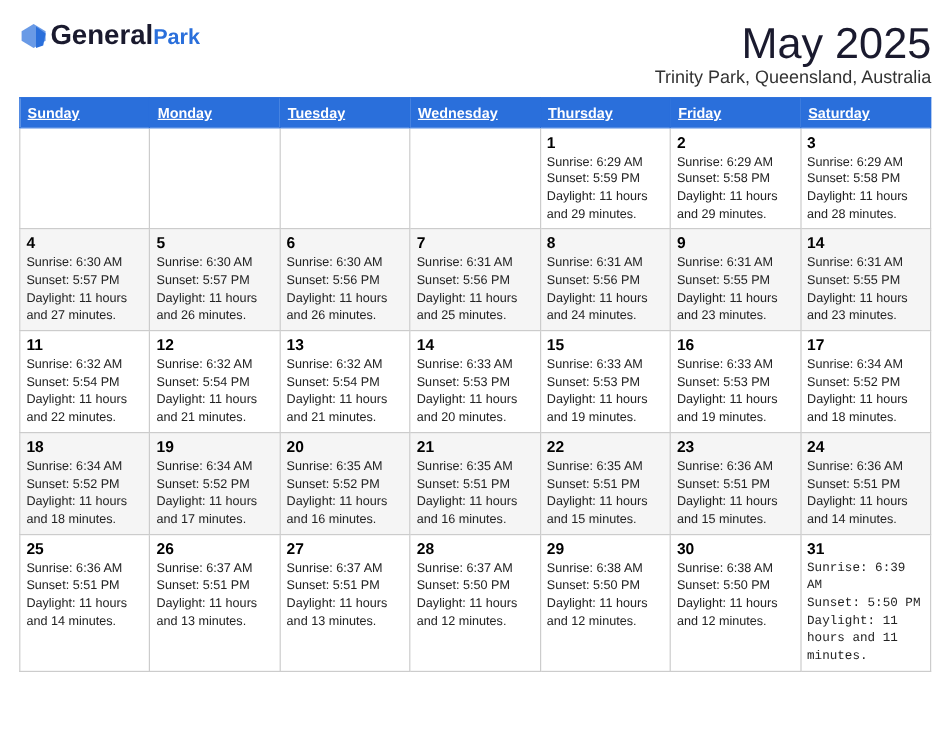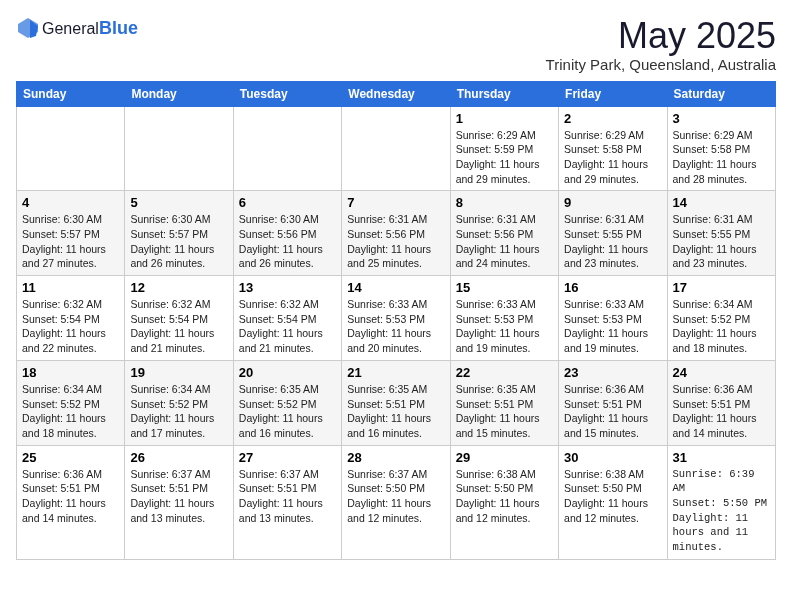--- a/index.html
+++ b/index.html
@@ -14,22 +14,22 @@
       display: flex;
       align-items: flex-start;
       justify-content: space-between;
       margin-bottom: 8px;
     }
     .logo {
       display: flex;
       align-items: center;
     }
     .logo-text-general {
-      font-size: 16px;
-      font-weight: normal;
+      font-size: 23px;
+      font-weight: bold;
       color: #1a1a2e;
     }
     .logo-text-blue {
       font-size: 18px;
       font-weight: bold;
       color: #2a6fdb;
     }
     .logo-icon {
       width: 24px;
       height: 24px;
@@ -54,20 +54,21 @@
       font-size: 10.5px;
     }
     .calendar-table th {
       background-color: #2a6fdb;
       color: #fff;
       text-align: left;
       padding: 5px 6px;
       font-size: 12px;
       font-weight: bold;
       border: 1px solid #2a6fdb;
+      text-decoration: underline;
     }
     .calendar-table td {
       border: 1px solid #ccc;
       vertical-align: top;
       padding: 4px 5px;
       width: 108px;
       height: 80px;
       background: #fff;
     }
     .calendar-table tr:nth-child(even) td {
@@ -91,21 +92,21 @@
 <body>
 
 <div class="header">
   <div class="logo">
     <svg class="logo-icon" viewBox="0 0 24 24">
       <polygon points="12,2 22,8 22,16 12,22 2,16 2,8" fill="#2a6fdb" opacity="0.7"></polygon>
       <polygon points="14,4 22,10 20,20 14,22" fill="#2a6fdb"></polygon>
     </svg>
     <div>
       <div>
-        <span class="logo-text-general">General</span><span class="logo-text-blue">Blue</span>
+        <span class="logo-text-general">General</span><span class="logo-text-blue">Park</span>
       </div>
     </div>
   </div>
   <div class="title-block">
     <div class="month-title">May 2025</div>
     <div class="location-title">Trinity Park, Queensland, Australia</div>
   </div>
 </div>
 
 <table class="calendar-table">

